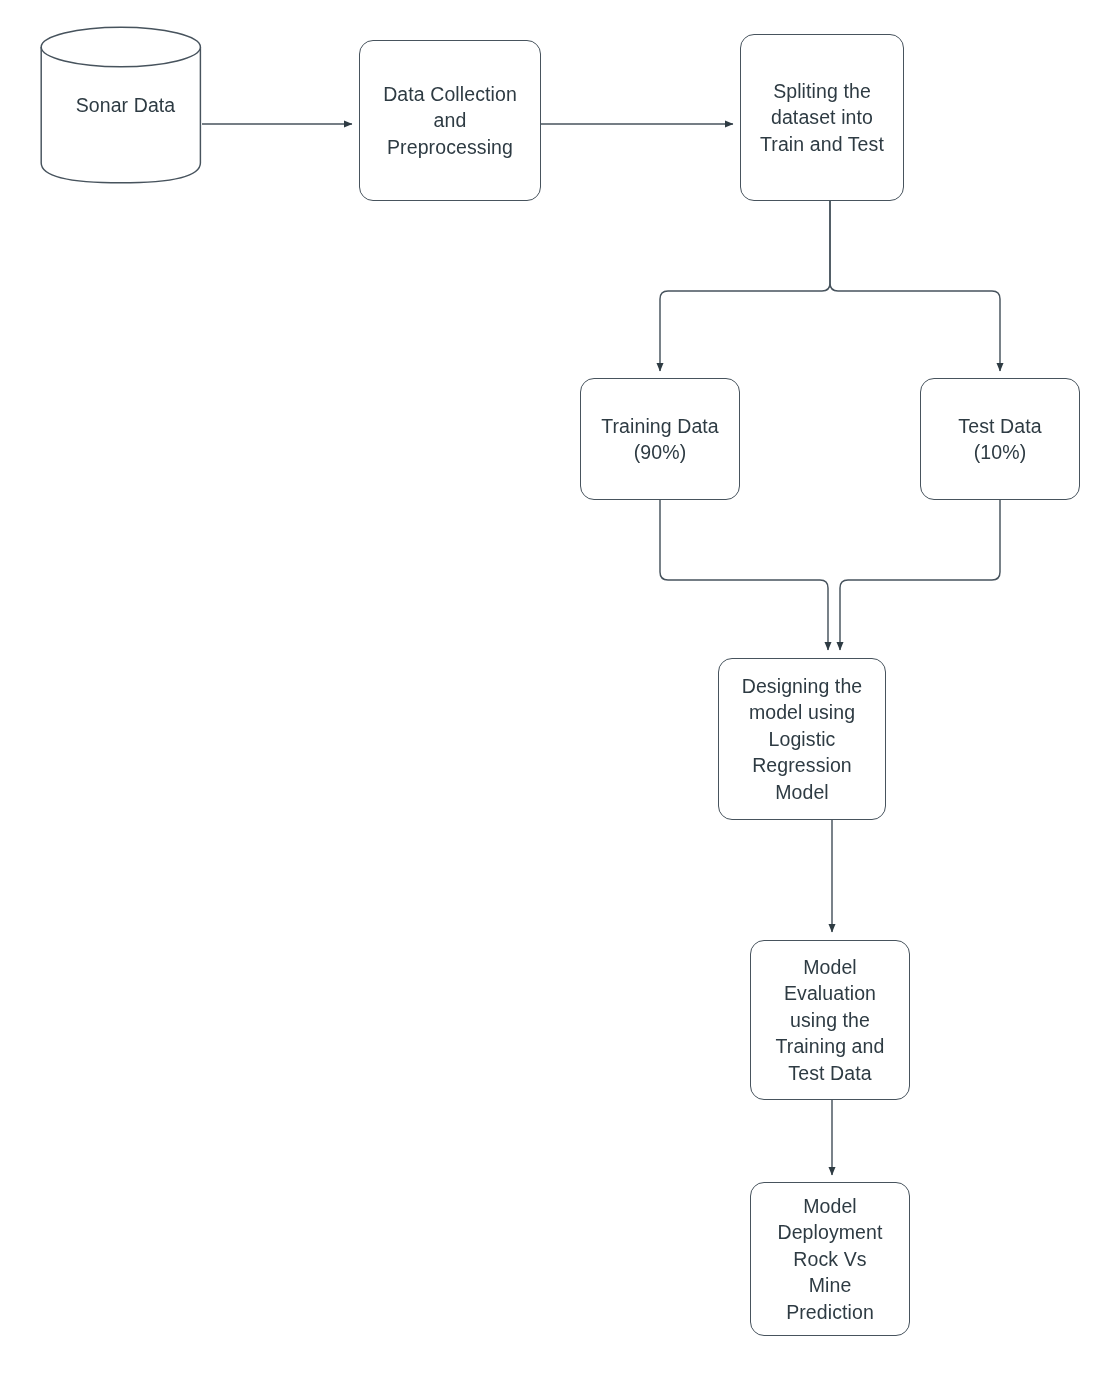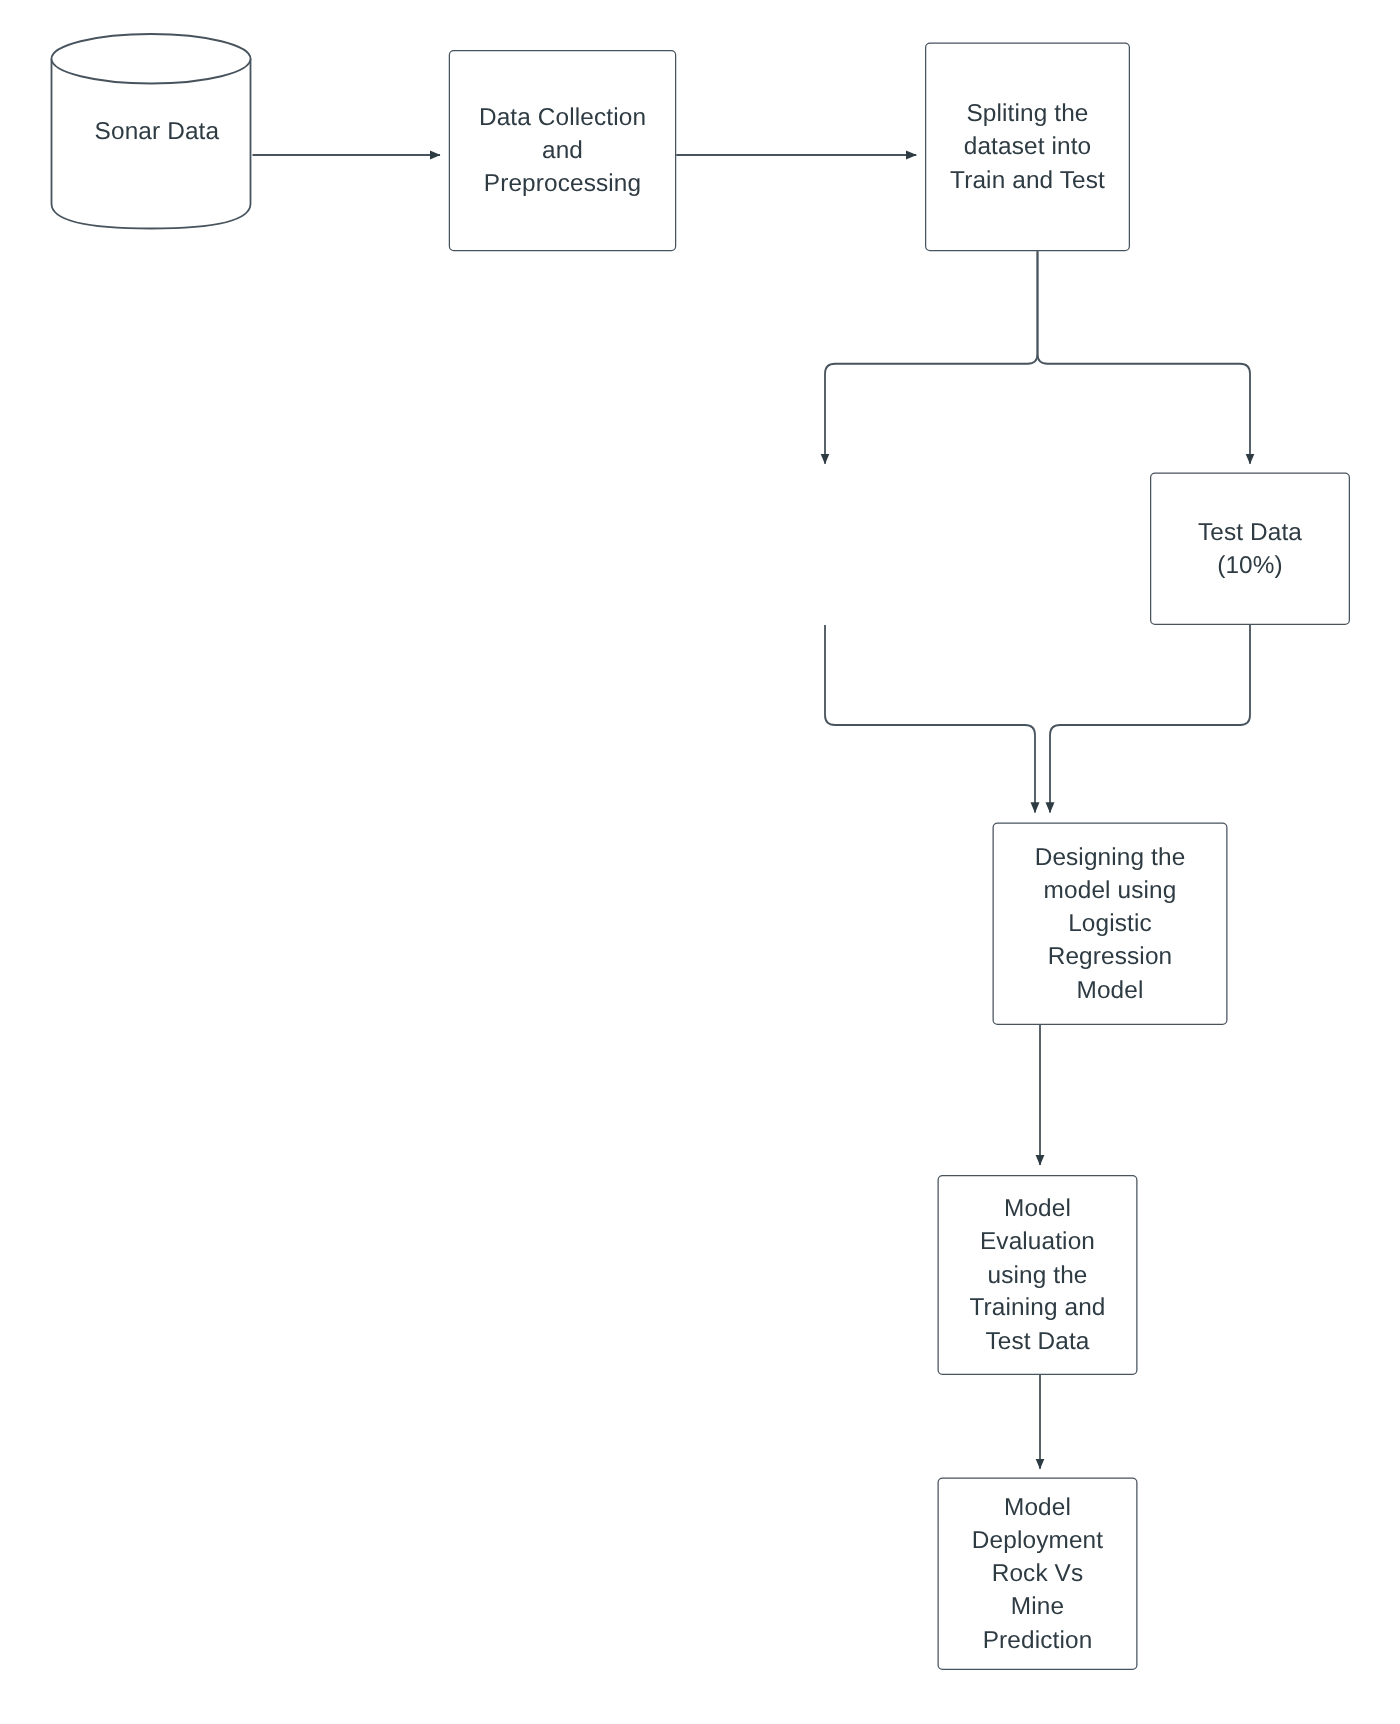--- a/index.html
+++ b/index.html
@@ -34,21 +34,21 @@
     text-align: center;
     color: #2e3b43;
     font-size: 19.5px;
     line-height: 26.5px;
     letter-spacing: 0.1px;
     white-space: pre-line;
     background: #ffffff;
   }
   .node.process {
     border: 1.4px solid #47535d;
-    border-radius: 4px;
+    border-radius: 14px;
   }
   .node.cylinder {
     border: none;
     background: transparent;
   }
   .cyl-svg {
     position: absolute;
     left: 0;
     top: 0;
   }
@@ -102,27 +102,31 @@
 and
 Preprocessing</span>
   </div>
 
   <div class="node process" style="left:740px; top:34px; width:164px; height:167px;">
     <span>Spliting the
 dataset into
 Train and Test</span>
   </div>
 
+  <div class="node process" style="left:580px; top:378px; width:160px; height:122px;">
+    <span>Training Data
+(90%)</span>
+  </div>
 
   <div class="node process" style="left:920px; top:378px; width:160px; height:122px;">
     <span>Test Data
 (10%)</span>
   </div>
 
-  <div class="node process" style="left:794px; top:658px; width:188px; height:162px;">
+  <div class="node process" style="left:718px; top:658px; width:168px; height:162px;">
     <span>Designing the
 model using
 Logistic
 Regression
 Model</span>
   </div>
 
   <div class="node process" style="left:750px; top:940px; width:160px; height:160px;">
     <span>Model
 Evaluation

